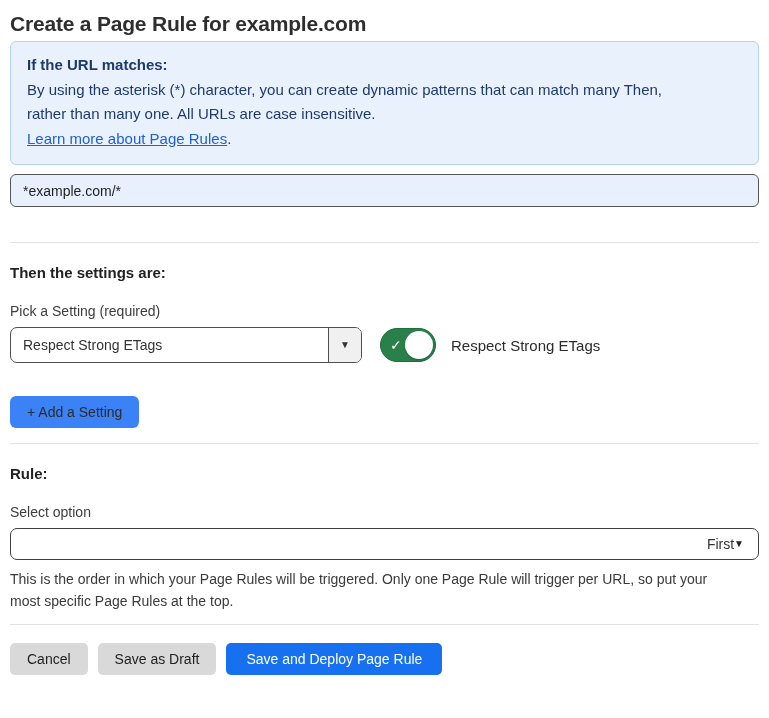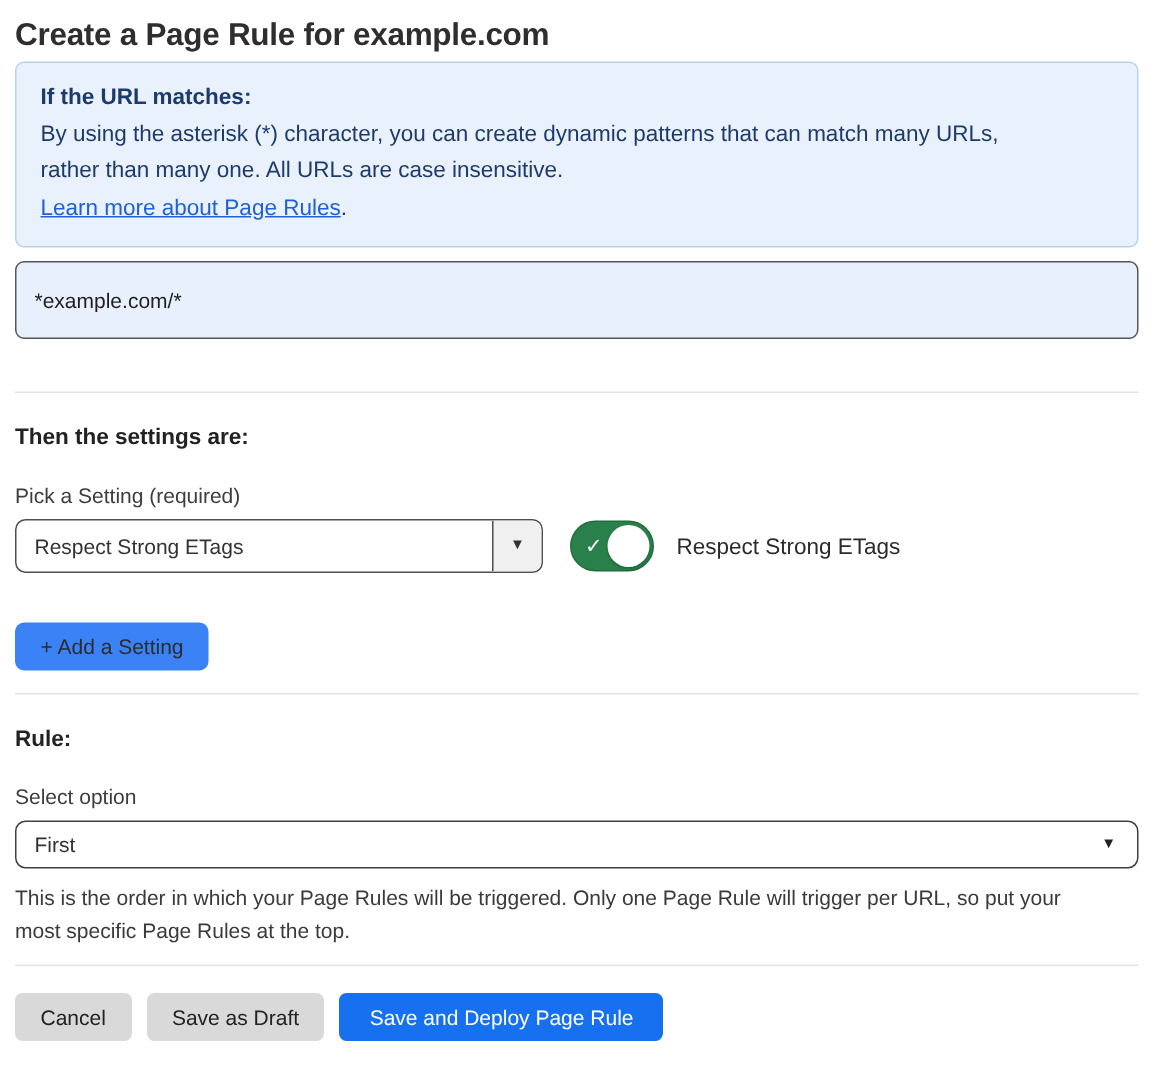--- a/index.html
+++ b/index.html
@@ -17,21 +17,21 @@
   .page-title{font-size:21px; font-weight:700; color:#2e2e2e; margin-top:2px; letter-spacing:-0.2px;}
 
   .info-box{margin-top:5px; background:var(--info_bg); border:1px solid var(--info_border);
     border-radius:6px; padding:11px 31px 13px 16px; color:var(--info_text);
     font-size:15px; line-height:24.5px;}
   .info-box .heading{font-weight:700;}
   .info-line{display:block;}
   .info-link{color:var(--link); text-decoration:underline; cursor:pointer;}
 
   .field-label{font-size:14px; color:var(--text_mid); margin-top:22px;}
-  .url-input{margin-top:9px; width:749px; height:52px; background:var(--input_bg);
+  .url-input{margin-top:9px; width:749px; height:33px; background:var(--input_bg);
     border:1px solid #565656; border-radius:6px; padding:0 12px; font-size:14px;
     color:#1f1f1f; font-family:inherit; display:block;}
 
   .divider{border:none; border-top:1px solid var(--divider);}
   .divider.d1{margin-top:35px;}
   .divider.d2{margin-top:15px;}
   .divider.d3{margin-top:12px;}
 
   .section-heading{font-size:15px; font-weight:700; color:#222; margin-top:21px;}
 
@@ -53,21 +53,21 @@
     width:28px; height:28px; border-radius:50%; background:#fff;
     box-shadow:0 1px 2px rgba(0,0,0,.25);}
   .toggle-label{margin-left:15px; font-size:15px; color:var(--text_dark);}
 
   .add-setting-btn{margin-top:33px; height:32px; padding:0 17px; background:#3b82f6;
     border:none; border-radius:6px; font-size:14px; color:var(--text_dark);
     font-family:inherit; cursor:pointer; display:inline-block;}
 
   .order-select{margin-top:8px; width:749px; height:32px; border:1px solid #3f3f3f;
     border-radius:7px; background:#fff; display:flex; align-items:center;
-    padding:0 14px 0 12px; cursor:pointer;}
+    padding:0 14px 0 12px; cursor:pointer;text-align:right;}
   .order-select .select-value{flex:1; padding:0; line-height:30px;}
   .order-select .arrow-glyph{color:#222;}
 
   .help-text{margin-top:8px; font-size:14px; line-height:22px; color:#3a3a3a;}
   .help-line{display:block;}
 
   .footer{display:flex; gap:10px; margin-top:18px;}
   .btn{height:32px; border:none; border-radius:5px; font-size:14px; font-family:inherit;
     cursor:pointer;}
   .btn.gray{background:var(--gray_btn); color:#222; padding:0 17px;}
@@ -75,21 +75,21 @@
 </style>
 </head>
 <body>
 
 <div class="container">
 
   <h1 class="page-title">Create a Page Rule for example.com</h1>
 
   <div class="info-box">
     <span class="info-line heading">If the URL matches:</span>
-    <span class="info-line">By using the asterisk (*) character, you can create dynamic patterns that can match many URLs,</span>
+    <span class="info-line">By using the asterisk (*) character, you can create dynamic patterns that can match many Then,</span>
     <span class="info-line">rather than many one. All URLs are case insensitive.</span>
     <span class="info-line">
       <a class="info-link">Learn more about Page Rules</a><span>.</span>
     </span>
   </div>
 
   <input class="url-input" type="text" value="*example.com/*" style="">
 
   <hr class="divider d1">
 

